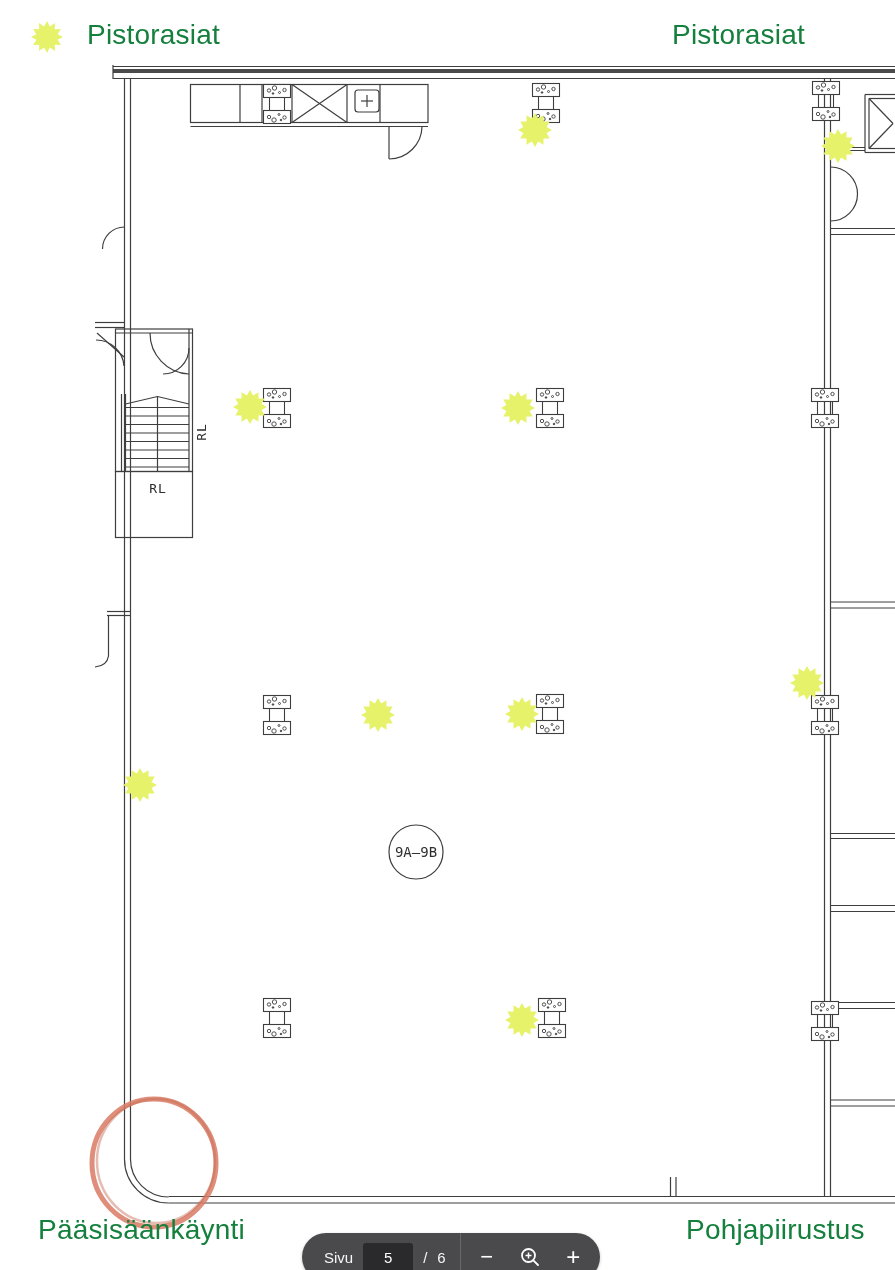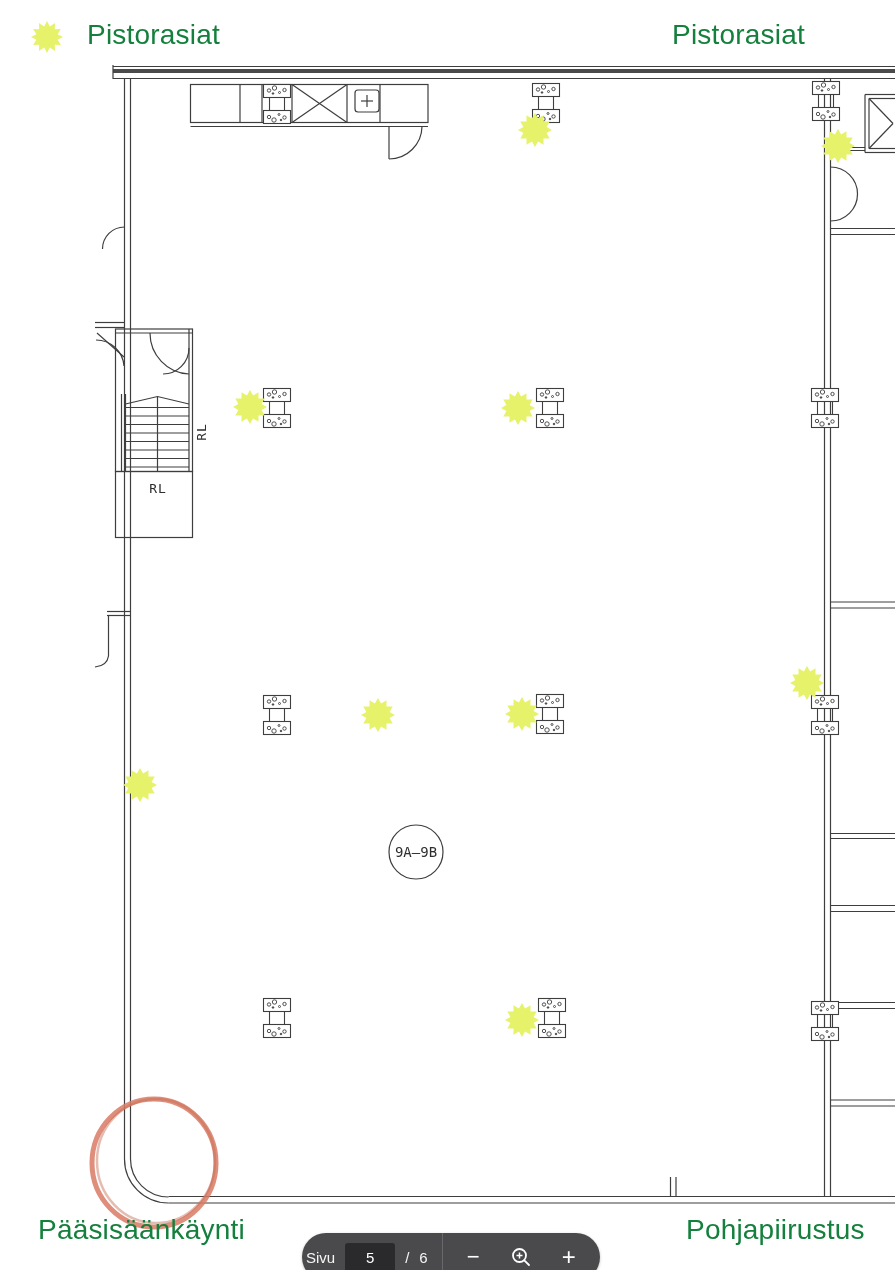--- a/index.html
+++ b/index.html
@@ -13,21 +13,21 @@
   }
   #legend-star-svg{position:absolute;left:26px;top:15px;}
   svg.plan{position:absolute;left:0;top:0;}
   .plan-stroke{stroke:#3e3e3e;stroke-width:1.2;fill:none;}
 
   .pager{
     position:absolute;left:302px;top:1233px;width:298px;height:48px;
     background:#4a4a4c;border-radius:24px;display:flex;align-items:center;
     color:#f5f5f5;font-size:15px;box-shadow:0 1px 3px rgba(0,0,0,.25);
   }
-  .pager-left{display:flex;align-items:center;gap:10px;padding:0 14px 0 4px;}
+  .pager-left{display:flex;align-items:center;gap:10px;padding:0 14px 0 22px;}
   .page-input{
     width:46px;height:27px;background:#2a2a2c;border:none;border-radius:3px;
     color:#fff;text-align:center;font-size:15px;font-family:inherit;
   }
   .pager-divider{width:1px;height:100%;background:#68686c;}
   .pager-right{flex:1;display:flex;align-items:center;justify-content:space-evenly;height:100%;}
   .pager-btn{
     background:none;border:none;color:#fff;font-size:22px;line-height:1;
     padding:2px 6px;cursor:pointer;font-family:inherit;display:flex;align-items:center;
   }

